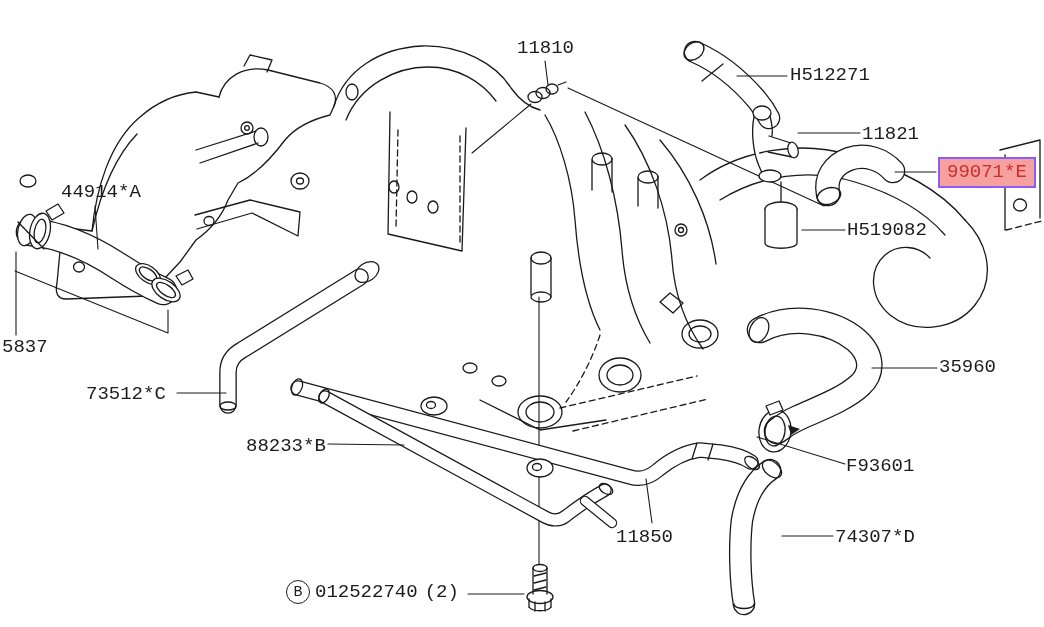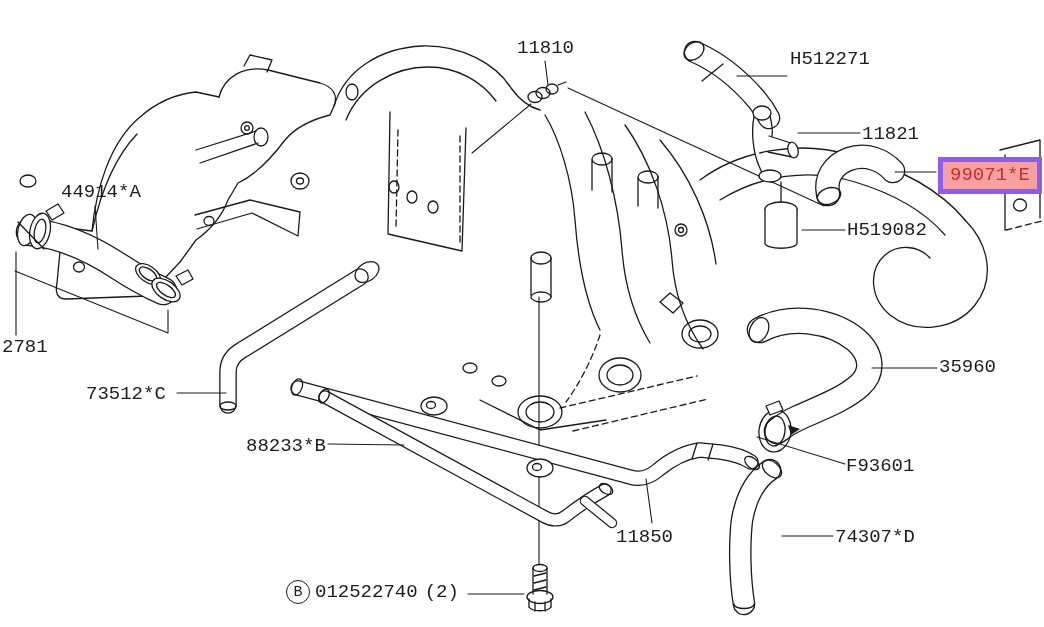--- a/index.html
+++ b/index.html
@@ -6,21 +6,21 @@
   #stage{
     position:relative;width:1044px;height:627px;background:#ffffff;
     overflow:hidden;font-family:"Liberation Mono","DejaVu Sans Mono",monospace;border-radius:24px;
   }
   #art{position:absolute;left:0;top:0;}
   .callout{
     position:absolute;font-size:19px;line-height:22px;color:#1c1c1c;
     letter-spacing:0px;white-space:nowrap;cursor:pointer;
   }
   .callout.hl{
-    background:#F7A0A0;color:#C92F2F;border:5px solid #8b5cf6;
+    background:#F7A0A0;color:#C92F2F;border:2px solid #8b5cf6;
     padding:2px 7px 3px 7px;
   }
   .hw{position:absolute;display:flex;align-items:center;gap:5px;
       font-size:19px;color:#1c1c1c;cursor:pointer;}
   .hw .circ{
     display:inline-flex;align-items:center;justify-content:center;
     width:22px;height:22px;border:1.6px solid #1c1c1c;border-radius:50%;
     font-size:15px;line-height:1;
   }
   .hw .qty{margin-left:2px;}
@@ -237,26 +237,26 @@
       <path d="M328,444 L404,445"></path>
       <path d="M872,368 L937,368"></path>
       <path d="M845,464 L757,437"></path>
       <path d="M652,523 L646,479"></path>
       <path d="M782,536 L833,536"></path>
       <path d="M468,594 L524,594"></path>
     </g>
   </svg>
 
   <div class="callout" style="left:517px;top:37px">11810</div>
-  <div class="callout" style="left:790px;top:48px">H512271</div>
+  <div class="callout" style="left:790px;top:64px">H512271</div>
   <div class="callout" style="left:862px;top:123px">11821</div>
   <div class="callout hl" style="left:938px;top:157px">99071*E</div>
   <div class="callout" style="left:847px;top:219px">H519082</div>
   <div class="callout" style="left:61px;top:181px">44914*A</div>
-  <div class="callout" style="left:2px;top:336px">2781</div>
+  <div class="callout" style="left:2px;top:336px">5837</div>
   <div class="callout" style="left:86px;top:383px">73512*C</div>
   <div class="callout" style="left:246px;top:435px">88233*B</div>
   <div class="callout" style="left:939px;top:356px">35960</div>
   <div class="callout" style="left:846px;top:455px">F93601</div>
   <div class="callout" style="left:616px;top:526px">11850</div>
   <div class="callout" style="left:835px;top:526px">74307*D</div>
 
   <div class="hw" style="left:286px;top:580px">
     <span class="circ">B</span>
     <span>012522740</span>

